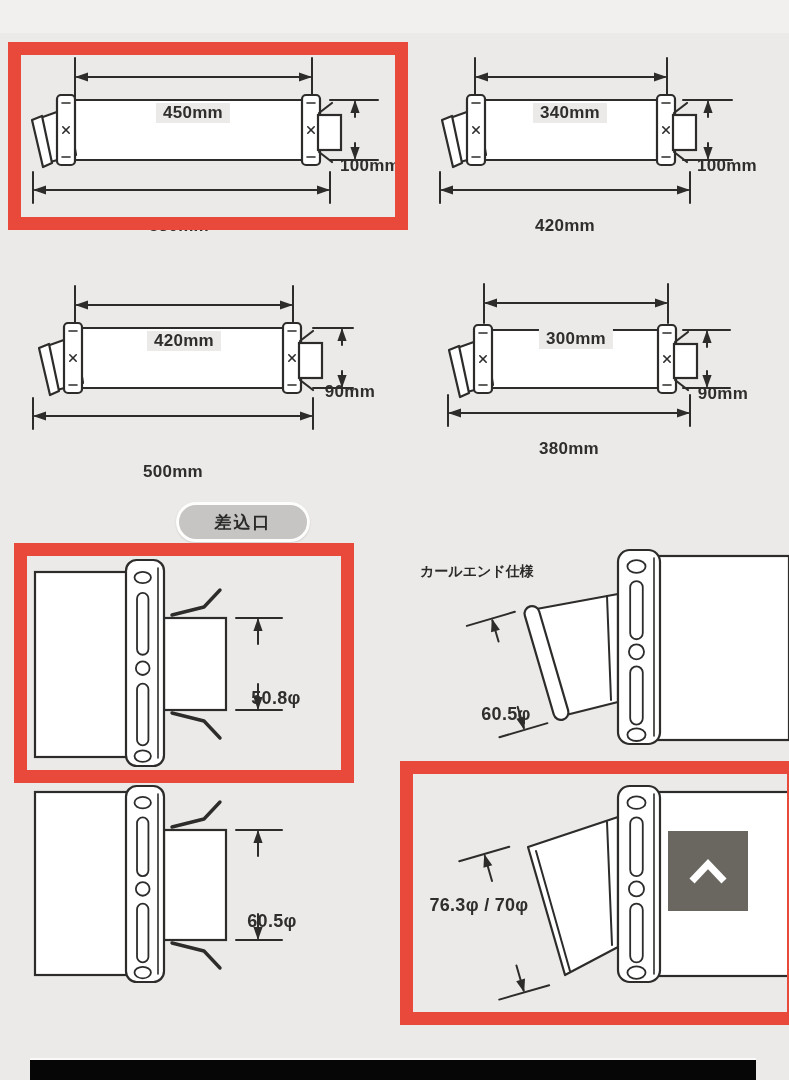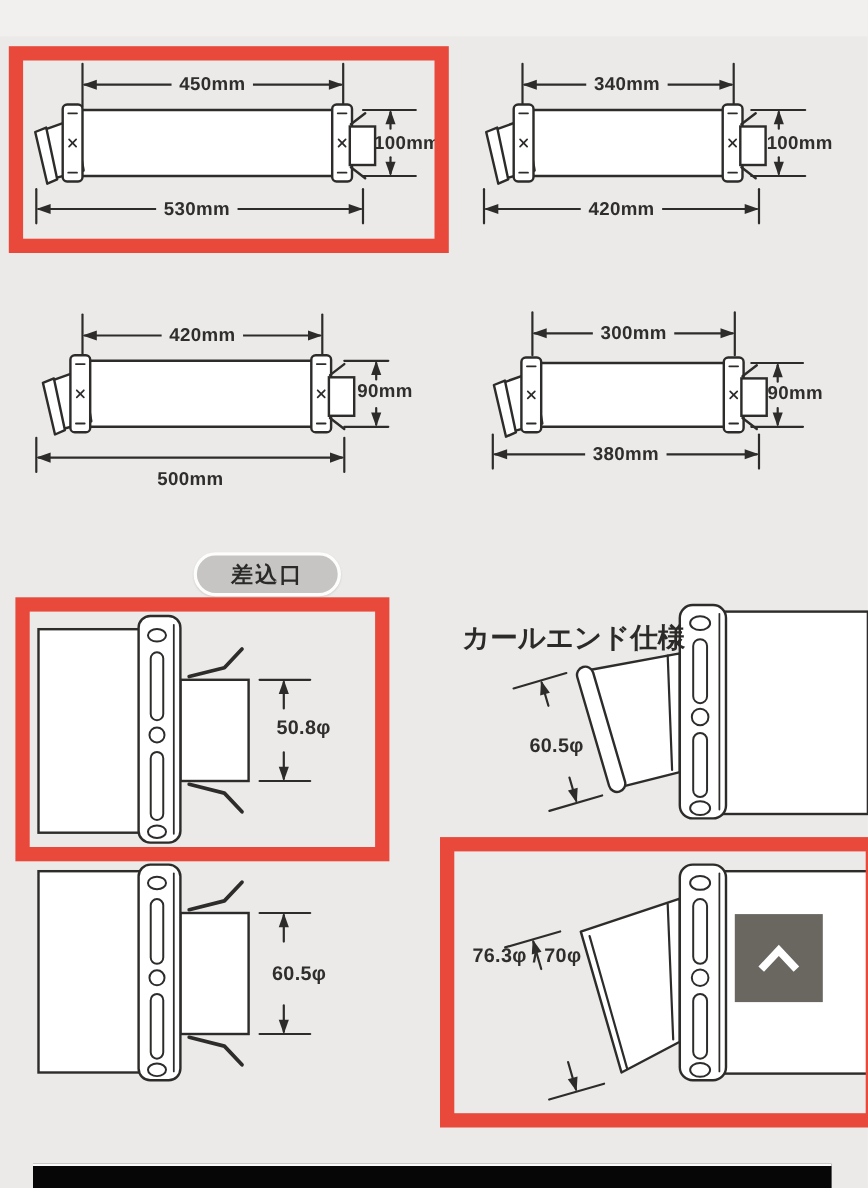--- a/index.html
+++ b/index.html
@@ -1,27 +1,27 @@
 <!DOCTYPE html>
 <html><head>
 <meta charset="utf-8">
 <style>
   html,body{margin:0;padding:0;}
   .page{position:relative;width:789px;height:1080px;background:#ebeae9;overflow:hidden;
         font-family:"Liberation Sans","DejaVu Sans",sans-serif;}
   .topstrip{position:absolute;left:0;top:0;width:789px;height:33px;background:#f1f0ef;}
   svg.art{position:absolute;z-index:10;overflow:visible;}
   .dim{position:absolute;z-index:20;transform:translate(-50%,-50%);font-size:17px;font-weight:600;
-       color:#2f2e2d;white-space:nowrap;letter-spacing:.3px;}
+       color:#2f2e2d;white-space:nowrap;letter-spacing:.3px;margin-top:36px;}
   .gapbg{background:#ebeae9;padding:0 7px;}
   .phi{font-size:18px;font-weight:700;}
-  .jp-title{position:absolute;z-index:20;font-size:25px;font-weight:700;color:#2b2a29;white-space:nowrap;text-align:center;}
+  .jp-title{position:absolute;z-index:20;font-size:14px;font-weight:700;color:#2b2a29;white-space:nowrap;text-align:center;}
   .pill{position:absolute;z-index:20;display:flex;align-items:center;justify-content:center;
         background:#c6c5c4;border:3px solid #fdfdfc;border-radius:22px;box-sizing:border-box;
-        font-size:20px;font-weight:700;color:#2a2a28;letter-spacing:2px;
+        font-size:17px;font-weight:700;color:#2a2a28;letter-spacing:2px;
         box-shadow:0 1px 2px rgba(0,0,0,0.12);}
   .hl{position:absolute;z-index:60;border:13px solid #e8493a;box-sizing:border-box;pointer-events:none;}
   .scrollbtn{position:absolute;z-index:40;left:668px;top:831px;width:80px;height:80px;background:#6a6761;
         display:flex;align-items:center;justify-content:center;cursor:pointer;}
   .blackbar{position:absolute;z-index:30;left:30px;top:1058px;width:726px;height:22px;background:#060606;
         border-top:2px solid #fafafa;box-sizing:border-box;}
 </style>
 </head>
 <body>
 

